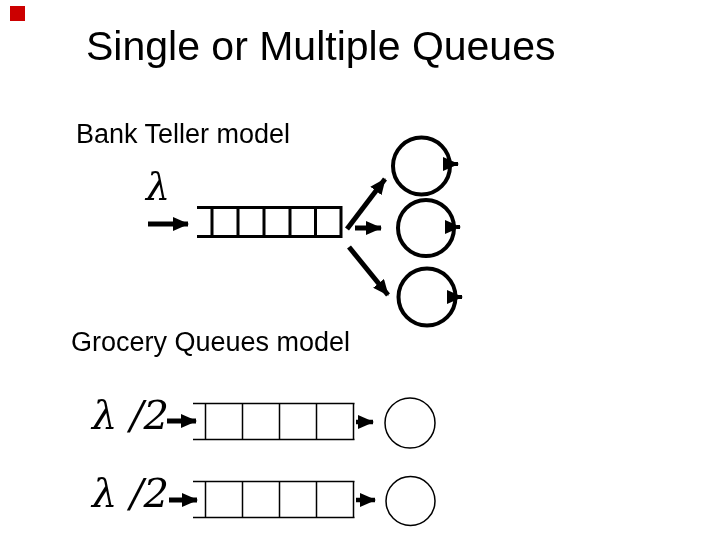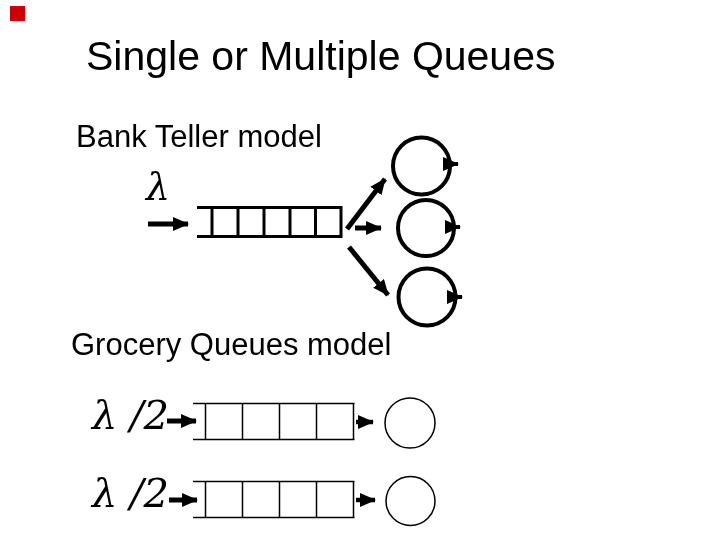--- a/index.html
+++ b/index.html
@@ -6,25 +6,25 @@
   body{
     width:720px;height:540px;background:#ffffff;
     font-family:"Liberation Sans",sans-serif;color:#000;
     position:relative;overflow:hidden;
   }
   .abs{position:absolute;white-space:nowrap;}
   .corner-square{
     left:10px;top:6px;width:15px;height:15px;background:#cc0000;
   }
   .slide-title{
-    left:86px;top:34px;font-size:41px;line-height:1.12;color:#000;
+    left:86px;top:24px;font-size:41px;line-height:1.12;color:#000;
     letter-spacing:0px;
   }
   .section-label{
-    font-size:31px;line-height:1.15;color:#000;
+    font-size:27px;line-height:1.15;color:#000;
   }
   .bank-label{left:76px;top:119px;}
   .grocery-label{left:71px;top:327px;}
   .rate-label{
     font-family:"DejaVu Serif",serif;font-style:italic;color:#000;
   }
   .bank-rate{left:146px;top:165px;font-size:38px;}
   .g1-rate{left:92px;top:392px;font-size:40px;}
   .g2-rate{left:92px;top:470px;font-size:40px;}
   svg.diagram{position:absolute;left:0;top:0;}

